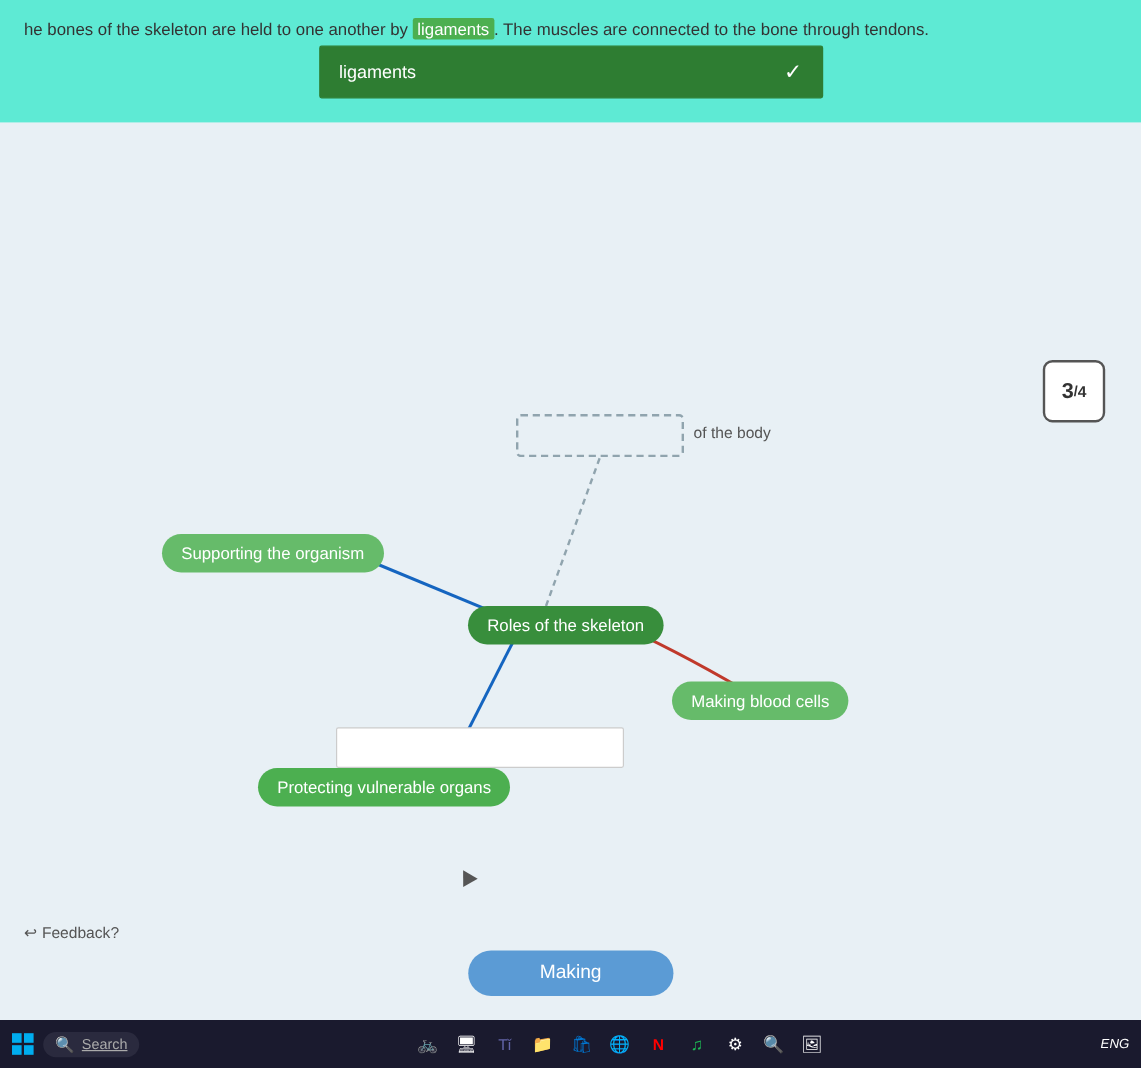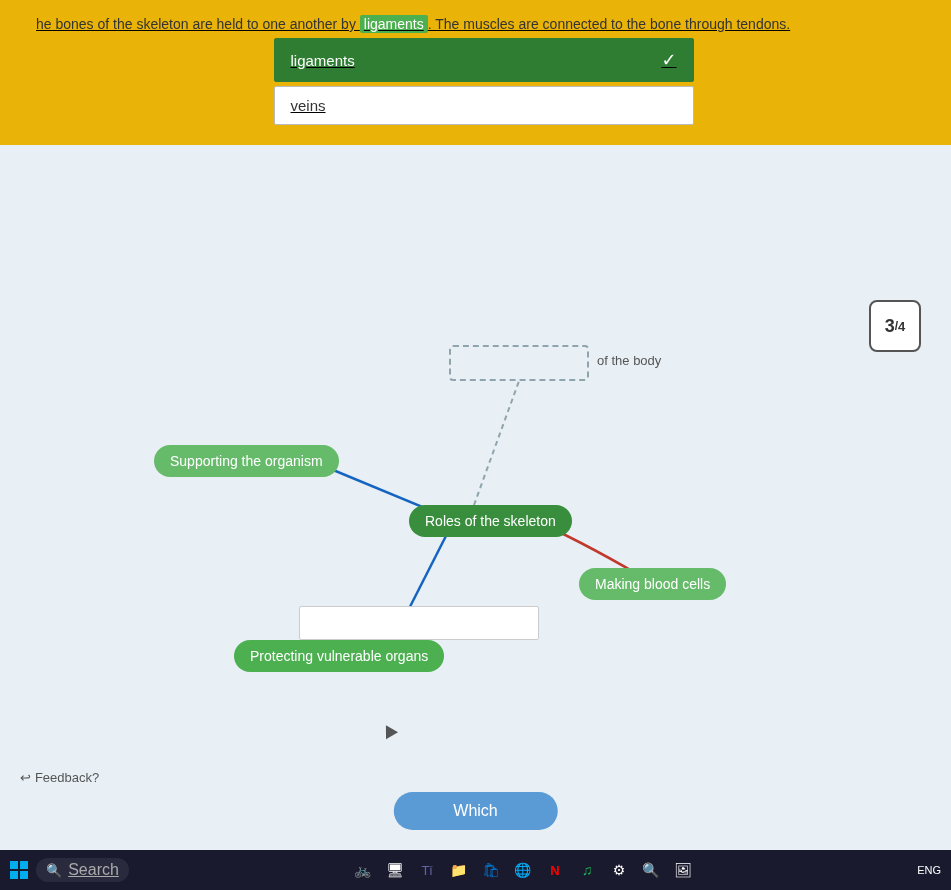--- a/index.html
+++ b/index.html
@@ -7,24 +7,23 @@
       width: 951px;
       height: 890px;
       background: #e8f0f5;
       font-family: Arial, sans-serif;
       overflow: hidden;
       position: relative;
     }
 
     
     .top-section {
-      background: #eab308;
-      padding: 10px 0 20px 16px;
+      background: #5eead4;
+      padding: 10px 0 20px 0;
       text-align: center;
-      text-decoration: underline;
     }
 
     .sentence-text {
       font-size: 14px;
       color: #333;
       padding: 6px 20px;
       text-align: left;
     }
 
     .highlighted-word {
@@ -91,21 +90,20 @@
       color: #333;
     }
 
     
     .mindmap-area {
       position: absolute;
       top: 290px;
       left: 0;
       right: 0;
       bottom: 120px;
-      margin-left: 19px;
     }
 
     
     .mindmap-svg {
       position: absolute;
       top: 0;
       left: 0;
       width: 100%;
       height: 100%;
       pointer-events: none;
@@ -265,20 +263,21 @@
       display: flex;
       align-items: center;
       gap: 8px;
       font-size: 11px;
       color: white;
     }
 
     .eng-label {
       font-size: 11px;
       color: white;
+      font-style: italic;
     }
 
     .win-btn {
       display: flex;
       gap: 2px;
     }
     .win-btn span {
       display: block;
       width: 8px;
       height: 8px;
@@ -304,23 +303,20 @@
 
 <div class="top-section">
   <div class="sentence-text">
     <span>he bones of the skeleton are held to one another by </span><span class="highlighted-word">ligaments</span><span>. The muscles are connected to the bone through tendons.</span>
   </div>
   <div class="answer-options">
     <div class="answer-option correct">
       <span>ligaments</span>
       <span class="checkmark">✓</span>
     </div>
-    <div class="answer-option">
-      <span>veins</span>
-    </div>
   </div>
 </div>
 
 <div class="score-badge">
   <span>3</span>
     <span style="font-size:12px;">/</span>
     <span style="font-size:13px;">4</span>
 </div>
 
 <div class="mindmap-area">
@@ -361,36 +357,36 @@
 
 </div>
 
 <div class="cursor-arrow"></div>
 
 <div class="feedback-link">
   <span>↩</span>
   <span>Feedback?</span>
 </div>
 
-<button class="check-btn">Which</button>
+<button class="check-btn">Making</button>
 
 <div class="taskbar">
   <div class="taskbar-left">
 
     <div class="win-btn">
       <div style="display:grid;grid-template-columns:1fr 1fr;gap:2px;">
         <span style="display:block;width:8px;height:8px;background:#00adef;"></span>
         <span style="display:block;width:8px;height:8px;background:#00adef;"></span>
         <span style="display:block;width:8px;height:8px;background:#00adef;"></span>
         <span style="display:block;width:8px;height:8px;background:#00adef;"></span>
       </div>
     </div>
     <div class="taskbar-search">
       <span style="color:#aaa;font-size:13px;">🔍</span>
-      <span style="color:#aaa;font-size:16px;text-decoration:underline;">Search</span>
+      <span style="color:#aaa;font-size:12px;text-decoration:underline;">Search</span>
     </div>
   </div>
   <div class="taskbar-icons">
     <div class="taskbar-icon">🚲</div>
     <div class="taskbar-icon">🖥</div>
     <div class="taskbar-icon" style="color:#6264a7;font-weight:normal;font-size:13px;">Tǐ</div>
     <div class="taskbar-icon">📁</div>
     <div class="taskbar-icon" style="color:#0078d4;">🛍</div>
     <div class="taskbar-icon">🌐</div>
     <div class="taskbar-icon" style="color:red;font-weight:bold;font-size:13px;">N</div>

